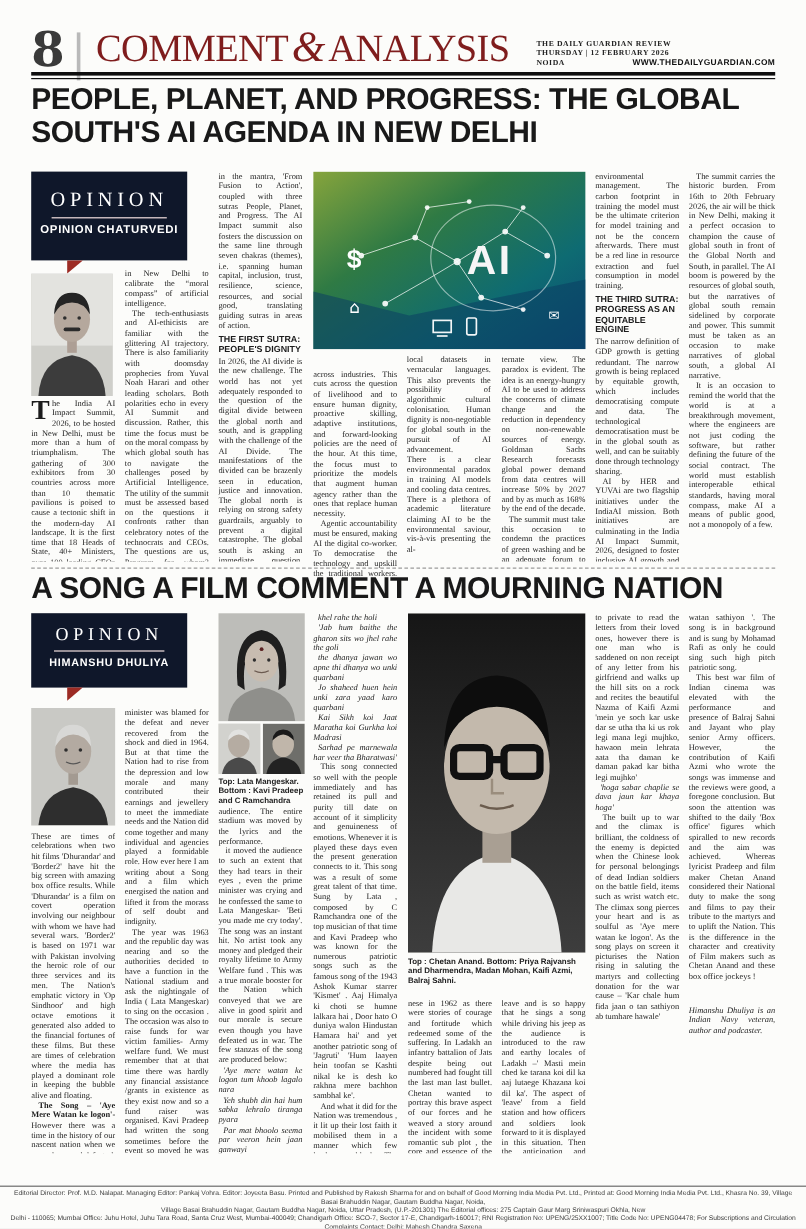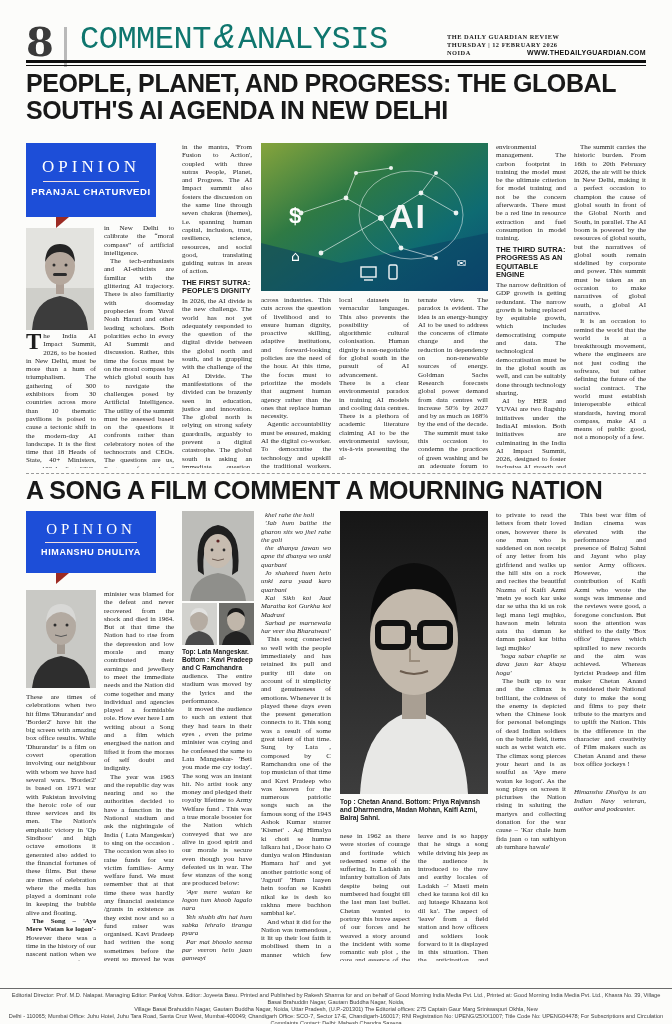--- a/index.html
+++ b/index.html
@@ -2,33 +2,33 @@
 <html><head>
 <meta charset="utf-8">
 <style>
   html,body{margin:0;padding:0;background:#e8e8e4;}
   #page{position:relative;width:672px;height:1024px;background:#fcfcfa;margin:0 auto;overflow:hidden;
         font-family:"Liberation Serif",serif;color:#1c1c1c;}
   .abs{position:absolute;}
   
   #pagenum{left:26px;top:22px;font-family:"DejaVu Serif",serif;font-weight:bold;font-size:40px;color:#3a3a3a;line-height:1;}
   #pagenum-bar{left:64px;top:27px;width:3px;height:40px;background:#b9b9b9;}
-  #masthead{left:80px;top:21px;font-family:Liberation Mono, monospace;font-size:32px;letter-spacing:-0.5px;color:#0f766e;line-height:1;white-space:nowrap;}
+  #masthead{left:80px;top:21px;font-family:Liberation Serif, serif;font-size:32px;letter-spacing:-0.5px;color:#7f1d1d;line-height:1;white-space:nowrap;}
   #masthead .amp{font-style:italic;font-size:36px;padding:0 3px;}
   #issue{left:447px;top:33px;font-family:"Liberation Serif",serif;font-weight:bold;font-size:6.4px;letter-spacing:0.5px;line-height:8px;color:#222;}
   #website{right:26px;top:49px;font-family:"Liberation Sans",sans-serif;font-weight:bold;font-size:7px;letter-spacing:0.3px;color:#111;}
   #rule-thick{left:26px;right:26px;top:60px;height:3px;background:#0f0f0f;}
   #rule-thin{left:26px;right:26px;top:65px;height:1px;background:#0f0f0f;}
   
   .headline{font-family:"Liberation Sans",sans-serif;font-weight:800;font-stretch:condensed;
             color:#191919;letter-spacing:-0.4px;line-height:1.08;}
   #h1a{left:26px;top:70px;font-size:25px;width:620px;}
   #h2a{left:26px;top:477px;font-size:25px;width:620px;}
   
-  .speech{background:#1d4ed8;color:#fff;text-align:center;}
+  .speech{background:#0f172a;color:#fff;text-align:center;}
   .speech:after{content:"";position:absolute;left:30px;bottom:-11px;width:0;height:0;
                 border-style:solid;border-width:11px 13px 0 0;border-color:#9c2b24 transparent transparent transparent;}
   .op-word{font-family:"Liberation Serif",serif;letter-spacing:4px;}
   .op-line{height:1px;background:#f2dede;margin:4px auto;}
   .op-name{font-family:"Liberation Sans",sans-serif;font-weight:bold;letter-spacing:0.6px;}
   #opbox1{left:26px;top:143px;width:130px;height:74px;padding-top:14px;box-sizing:border-box;}
   #opbox1 .op-word{font-size:17px;}
   #opbox1 .op-line{width:96px;}
   #opbox1 .op-name{font-size:9.5px;}
   #opbox2{left:26px;top:511px;width:130px;height:62px;padding-top:10px;box-sizing:border-box;}
@@ -75,21 +75,21 @@
   </div>
   <div class="abs" id="website">WWW.THEDAILYGUARDIAN.COM</div>
   <div class="abs" id="rule-thick"></div>
   <div class="abs" id="rule-thin"></div>
 
   <div class="abs headline" id="h1a">PEOPLE, PLANET, AND PROGRESS: THE GLOBAL SOUTH'S AI AGENDA IN NEW DELHI</div>
 
   <div class="abs speech" id="opbox1">
     <div class="op-word">OPINION</div>
     <div class="op-line"></div>
-    <div class="op-name">PRANJAL CHATURVEDI</div>
+    <div class="op-name">OPINION CHATURVEDI</div>
   </div>
 
   <div class="abs photo" style="left:26px;top:228px;width:68px;height:102px;">
     <svg width="68" height="102">
       <rect width="68" height="102" fill="#e3e3df"></rect>
       <rect y="60" width="68" height="42" fill="#cfcfca"></rect>
       <path d="M6 102 Q8 72 34 68 Q60 72 62 102 Z" fill="#3c3c3c"></path>
       <rect x="30" y="52" width="8" height="14" fill="#ad9f95"></rect>
       <ellipse cx="34" cy="38" rx="15" ry="19" fill="#b5a89d"></ellipse>
       <path d="M19 34 Q20 16 34 16 Q48 16 49 34 Q44 24 34 24 Q24 24 19 34 Z" fill="#242424"></path>
@@ -149,21 +149,21 @@
     </div>
   <div class="abs col" style="left:104px;top:224px;width:70px;height:244px;">
       <div class="seg seg-o">in New Delhi to calibrate the “moral compass” of artificial intelligence.</div>
       <div class="seg seg-p">The tech-enthusiasts and AI-ethicists are familiar with the glittering AI trajectory. There is also familiarity with doomsday prophecies from Yuval Noah Harari and other leading scholars. Both polarities echo in every AI Summit and discussion. Rather, this time the focus must be on the moral compass by which global south has to navigate the challenges posed by Artificial Intelligence. The utility of the summit must be assessed based on the questions it confronts rather than celebratory notes of the technocrats and CEOs. The questions are us, Program for whom? Progress at what cost? Program with whose data?</div>
     </div>
   <div class="abs col" style="left:182px;top:143px;width:70px;height:325px;">
       <div class="seg seg-o">in the mantra, 'From Fusion to Action', coupled with three sutras People, Planet, and Progress. The AI Impact summit also fosters the discussion on the same line through seven chakras (themes), i.e. spanning human capital, inclusion, trust, resilience, science, resources, and social good, translating guiding sutras in areas of action.</div>
       <div class="seg seg-h">THE FIRST SUTRA: PEOPLE'S DIGNITY</div>
       <div class="seg seg-o">In 2026, the AI divide is the new challenge. The world has not yet adequately responded to the question of the digital divide between the global north and south, and is grappling with the challenge of the AI Divide. The manifestations of the divided can be brazenly seen in education, justice and innovation. The global north is relying on strong safety guardrails, arguably to prevent a digital catastrophe. The global south is asking an immediate question. Who does this technology serve?</div>
     </div>
-  <div class="abs col" style="left:261px;top:296px;width:70px;height:172px;">
+  <div class="abs col" style="left:261px;top:308px;width:70px;height:172px;">
       <div class="seg seg-o">across industries. This cuts across the question of livelihood and to ensure human dignity, proactive skilling, adaptive institutions, and forward-looking policies are the need of the hour. At this time, the focus must to prioritize the models that augment human agency rather than the ones that replace human necessity.</div>
       <div class="seg seg-p">Agentic accountability must be ensured, making AI the digital co-worker. To democratise the technology and upskill the traditional workers, the cultural representation must be ensured in the model training. The models must be trained on</div>
     </div>
   <div class="abs col" style="left:339px;top:296px;width:70px;height:172px;">
       <div class="seg seg-o">local datasets in vernacular languages. This also prevents the possibility of algorithmic cultural colonisation. Human dignity is non-negotiable for global south in the pursuit of AI advancement.</div>
       <div class="seg seg-o">There is a clear environmental paradox in training AI models and cooling data centres. There is a plethora of academic literature claiming AI to be the environmental saviour, vis-à-vis presenting the al-</div>
     </div>
   <div class="abs col" style="left:418px;top:296px;width:70px;height:172px;">
       <div class="seg seg-o">ternate view. The paradox is evident. The idea is an energy-hungry AI to be used to address the concerns of climate change and the reduction in dependency on non-renewable sources of energy. Goldman Sachs Research forecasts global power demand from data centres will increase 50% by 2027 and by as much as 168% by the end of the decade.</div>
       <div class="seg seg-p">The summit must take this occasion to condemn the practices of green washing and be an adequate forum to raise the voice for green scaling through frugal innovation and predictive</div>
@@ -286,20 +286,21 @@
     </div>
   <div class="abs col" style="left:418px;top:832px;width:70px;height:129px;">
       <div class="seg seg-o">leave and is so happy that he sings a song while driving his jeep as the audience is introduced to the raw and earthy locales of Ladakh –' Masti mein ched ke tarana koi dil ka aaj lutaege Khazana koi dil ka'. The aspect of 'leave' from a field station and how officers and soldiers look forward to it is displayed in this situation. Then the anticipation and excitement of soldiers on receipt of letters is played so poignantly when the letters are received from home and all men cluster at one place to receive the same and happily proceed</div>
     </div>
   <div class="abs col" style="left:496px;top:511px;width:70px;height:450px;">
       <div class="seg seg-o">to private to read the letters from their loved ones, however there is one man who is saddened on non receipt of any letter from his girlfriend and walks up the hill sits on a rock and recites the beautiful Nazma of Kaifi Azmi 'mein ye soch kar uske dar se utha tha ki us rok legi mana legi mujhko, hawaon mein lehrata aata tha daman ke daman pakad kar bitha legi mujhko'</div>
       <div class="seg seg-v">'hoga sabar chaplie se dava jaun kar khaya hoga'</div>
       <div class="seg seg-p">The built up to war and the climax is brilliant, the coldness of the enemy is depicted when the Chinese look for personal belongings of dead Indian soldiers on the battle field, items such as wrist watch etc. The climax song pierces your heart and is as soulful as 'Aye mere watan ke logon'. As the song plays on screen it picturises the Nation rising in saluting the martyrs and collecting donation for the war cause – 'Kar chale hum fida jaan o tan sathiyon ab tumhare hawale'</div>
     </div>
   <div class="abs col" style="left:574px;top:511px;width:72px;height:450px;">
+      <div class="seg seg-o">watan sathiyon '. The song is in background and is sung by Mohamad Rafi as only he could sing such high pitch patriotic song.</div>
       <div class="seg seg-p">This best war film of Indian cinema was elevated with the performance and presence of Balraj Sahni and Jayant who play senior Army officers. However, the contribution of Kaifi Azmi who wrote the songs was immense and the reviews were good, a foregone conclusion. But soon the attention was shifted to the daily 'Box office' figures which spiralled to new records and the aim was achieved. Whereas lyricist Pradeep and film maker Chetan Anand considered their National duty to make the song and films to pay their tribute to the martyrs and to uplift the Nation. This is the difference in the character and creativity of Film makers such as Chetan Anand and these box office jockeys !</div>
       <div class="seg seg-bio">Himanshu Dhuliya is an Indian Navy veteran, author and podcaster.</div>
     </div>
 
   <div class="abs" id="footer-rule"></div>
   <div class="abs" id="footer">
     <div>Editorial Director: Prof. M.D. Nalapat. Managing Editor: Pankaj Vohra. Editor: Joyeeta Basu. Printed and Published by Rakesh Sharma for and on behalf of Good Morning India Media Pvt. Ltd., Printed at: Good Morning India Media Pvt. Ltd., Khasra No. 39, Village Basai Brahuddin Nagar, Gautam Buddha Nagar, Noida,</div>
     <div>Village Basai Brahuddin Nagar, Gautam Buddha Nagar, Noida, Uttar Pradesh, (U.P.-201301) The Editorial offices: 275 Captain Gaur Marg Sriniwaspuri Okhla, New</div>
     <div>Delhi - 110065; Mumbai Office: Juhu Hotel, Juhu Tara Road, Santa Cruz West, Mumbai-400049; Chandigarh Office: SCO-7, Sector 17-E, Chandigarh-160017; RNI Registration No: UPENG/25XX1007; Title Code No: UPENG04478; For Subscriptions and Circulation Complaints Contact: Delhi: Mahesh Chandra Saxena</div>
   </div>

